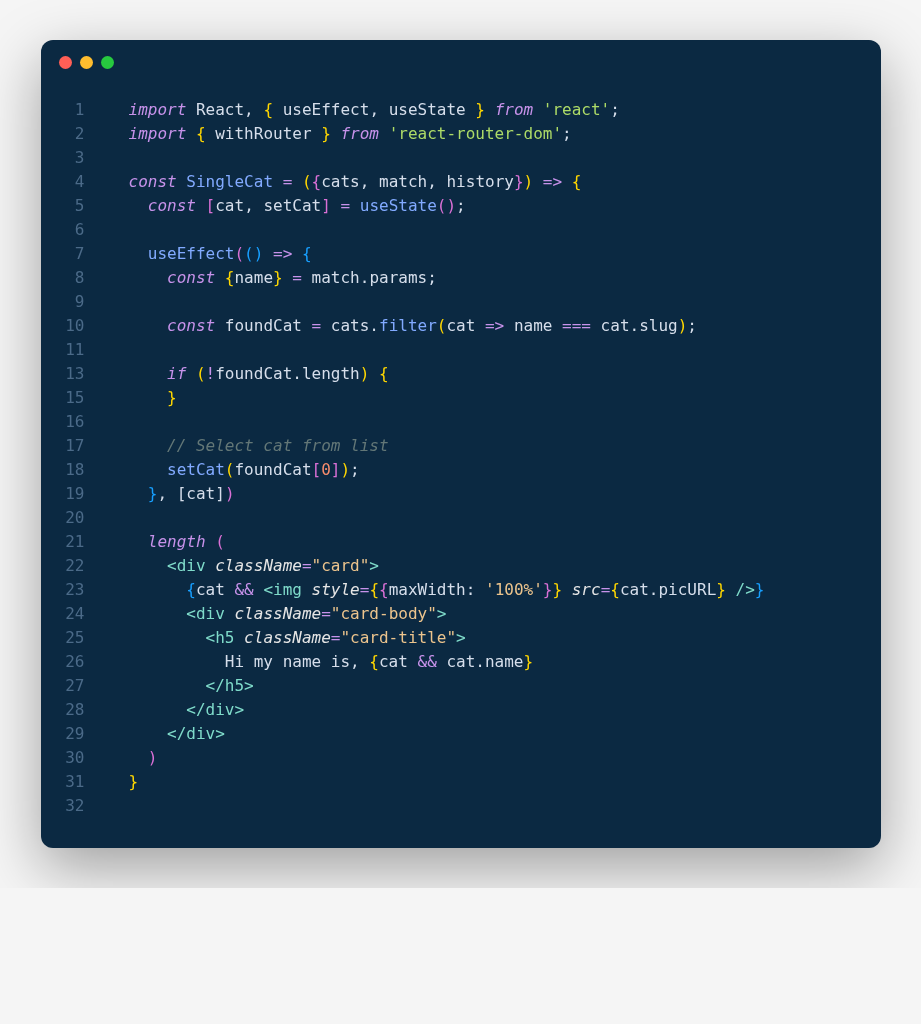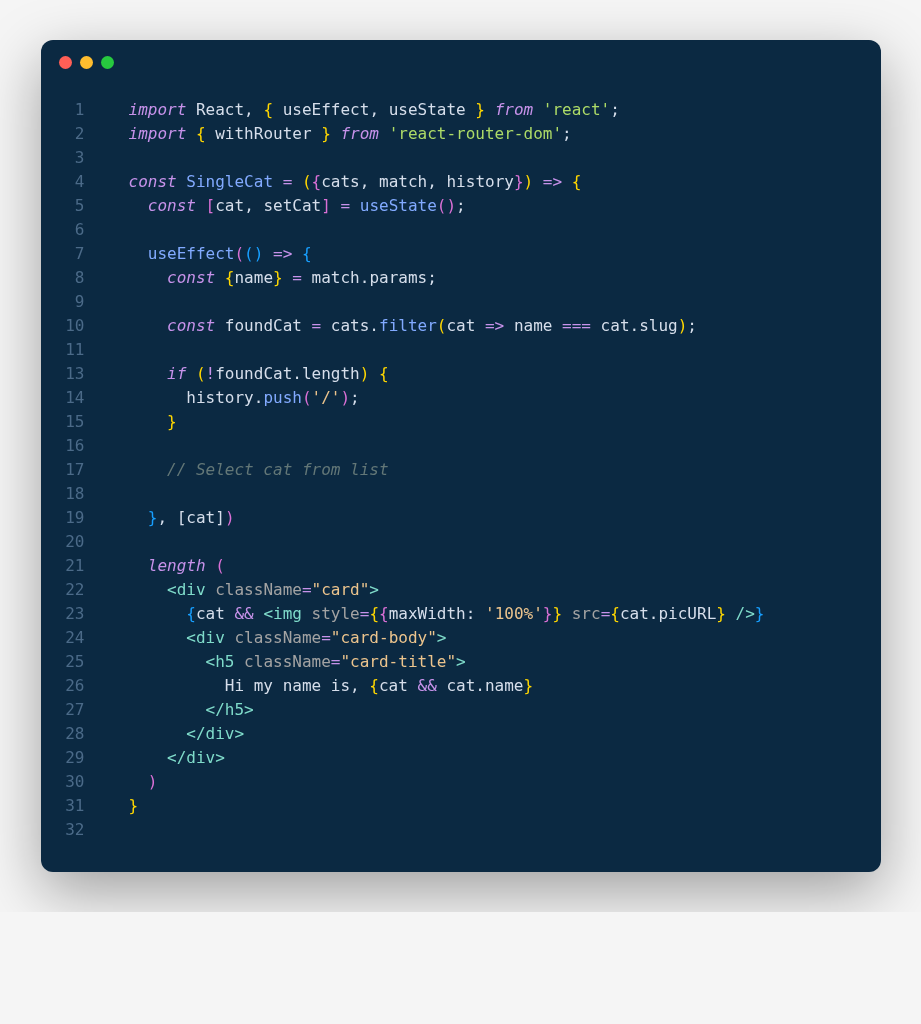--- a/index.html
+++ b/index.html
@@ -63,21 +63,21 @@
   .op     { color: #c792ea; }
   .paren  { color: #ffd700; }
   .brace  { color: #ffd700; }
   .paren2 { color: #da70d6; }
   .brace2 { color: #da70d6; }
   .brack2 { color: #da70d6; }
   .paren3 { color: #179fff; }
   .brace3 { color: #179fff; }
   .tag    { color: #7fdbca; text-align: center; }
   .taga   { color: #7fdbca; }
-  .attr   { color: #a3a3a3; }
+  .attr   { color: #e5e5e5; font-style: italic; }
 </style>
 </head>
 <body>
 
 <div class="window">
   <div class="titlebar">
     <div class="dot red"></div>
     <div class="dot yellow"></div>
     <div class="dot green"></div>
   </div>
@@ -87,25 +87,24 @@
       <div class="line"><span class="ln">3</span><span class="code"></span></div>
       <div class="line"><span class="ln">4</span><span class="code"><span class="kw">const</span> <span class="fn">SingleCat</span> <span class="op">=</span> <span class="paren">(</span><span class="brace2">{</span><span class="var">cats</span><span class="punc">,</span> <span class="var">match</span><span class="punc">,</span> <span class="var">history</span><span class="brace2">}</span><span class="paren">)</span> <span class="op">=&gt;</span> <span class="brace">{</span></span></div>
       <div class="line"><span class="ln">5</span><span class="code">  <span class="kw">const</span> <span class="brack2">[</span><span class="var">cat</span><span class="punc">,</span> <span class="var">setCat</span><span class="brack2">]</span> <span class="op">=</span> <span class="fncall">useState</span><span class="paren2">(</span><span class="paren2">)</span><span class="punc">;</span></span></div>
       <div class="line"><span class="ln">6</span><span class="code"></span></div>
       <div class="line"><span class="ln">7</span><span class="code">  <span class="fncall">useEffect</span><span class="paren2">(</span><span class="paren3">(</span><span class="paren3">)</span> <span class="op">=&gt;</span> <span class="brace3">{</span></span></div>
       <div class="line"><span class="ln">8</span><span class="code">    <span class="kw">const</span> <span class="brace">{</span><span class="var">name</span><span class="brace">}</span> <span class="op">=</span> <span class="var">match</span><span class="punc">.</span><span class="var">params</span><span class="punc">;</span></span></div>
       <div class="line"><span class="ln">9</span><span class="code"></span></div>
       <div class="line"><span class="ln">10</span><span class="code">    <span class="kw">const</span> <span class="var">foundCat</span> <span class="op">=</span> <span class="var">cats</span><span class="punc">.</span><span class="fncall">filter</span><span class="paren">(</span><span class="var">cat</span> <span class="op">=&gt;</span> <span class="var">name</span> <span class="op">===</span> <span class="var">cat</span><span class="punc">.</span><span class="var">slug</span><span class="paren">)</span><span class="punc">;</span></span></div>
       <div class="line"><span class="ln">11</span><span class="code"></span></div>
       <div class="line"><span class="ln">13</span><span class="code">    <span class="kw">if</span> <span class="paren">(</span><span class="op">!</span><span class="var">foundCat</span><span class="punc">.</span><span class="var">length</span><span class="paren">)</span> <span class="brace">{</span></span></div>
-      <div class="line"><span class="ln">14</span><span class="code">      <span class="var">history</span><span class="punc">.</span><span class="fncall">push</span><span class="paren2">(</span><span class="str">'/'</span><span class="paren2">)</span><span class="punc">;</span></span></div>
       <div class="line"><span class="ln">15</span><span class="code">    <span class="brace">}</span></span></div>
       <div class="line"><span class="ln">16</span><span class="code"></span></div>
       <div class="line"><span class="ln">17</span><span class="code">    <span class="cmt">// Select cat from list</span></span></div>
-      <div class="line"><span class="ln">18</span></div>
+      <div class="line"><span class="ln">18</span><span class="code">    <span class="fncall">setCat</span><span class="paren">(</span><span class="var">foundCat</span><span class="brack2">[</span><span class="num">0</span><span class="brack2">]</span><span class="paren">)</span><span class="punc">;</span></span></div>
       <div class="line"><span class="ln">19</span><span class="code">  <span class="brace3">}</span><span class="punc">,</span> <span class="brack3">[</span><span class="var">cat</span><span class="brack3">]</span><span class="paren2">)</span></span></div>
       <div class="line"><span class="ln">20</span><span class="code"></span></div>
       <div class="line"><span class="ln">21</span><span class="code">  <span class="kw">length</span> <span class="paren2">(</span></span></div>
       <div class="line"><span class="ln">22</span><span class="code">    <span class="taga">&lt;</span><span class="tag">div</span> <span class="attr">className</span><span class="op">=</span><span class="str">"card"</span><span class="taga">&gt;</span></span></div>
       <div class="line"><span class="ln">23</span><span class="code">      <span class="brace3">{</span><span class="var">cat</span> <span class="op">&amp;&amp;</span> <span class="taga">&lt;</span><span class="tag">img</span> <span class="attr">style</span><span class="op">=</span><span class="brace">{</span><span class="brace2">{</span><span class="var">maxWidth</span><span class="punc">:</span> <span class="str">'100%'</span><span class="brace2">}</span><span class="brace">}</span> <span class="attr">src</span><span class="op">=</span><span class="brace">{</span><span class="var">cat</span><span class="punc">.</span><span class="var">picURL</span><span class="brace">}</span> <span class="taga">/&gt;</span><span class="brace3">}</span></span></div>
       <div class="line"><span class="ln">24</span><span class="code">      <span class="taga">&lt;</span><span class="tag">div</span> <span class="attr">className</span><span class="op">=</span><span class="str">"card-body"</span><span class="taga">&gt;</span></span></div>
       <div class="line"><span class="ln">25</span><span class="code">        <span class="taga">&lt;</span><span class="tag">h5</span> <span class="attr">className</span><span class="op">=</span><span class="str">"card-title"</span><span class="taga">&gt;</span></span></div>
       <div class="line"><span class="ln">26</span><span class="code">          <span class="var">Hi my name is,</span> <span class="brace">{</span><span class="var">cat</span> <span class="op">&amp;&amp;</span> <span class="var">cat</span><span class="punc">.</span><span class="var">name</span><span class="brace">}</span></span></div>
       <div class="line"><span class="ln">27</span><span class="code">        <span class="taga">&lt;/</span><span class="tag">h5</span><span class="taga">&gt;</span></span></div>
       <div class="line"><span class="ln">28</span><span class="code">      <span class="taga">&lt;/</span><span class="tag">div</span><span class="taga">&gt;</span></span></div>

